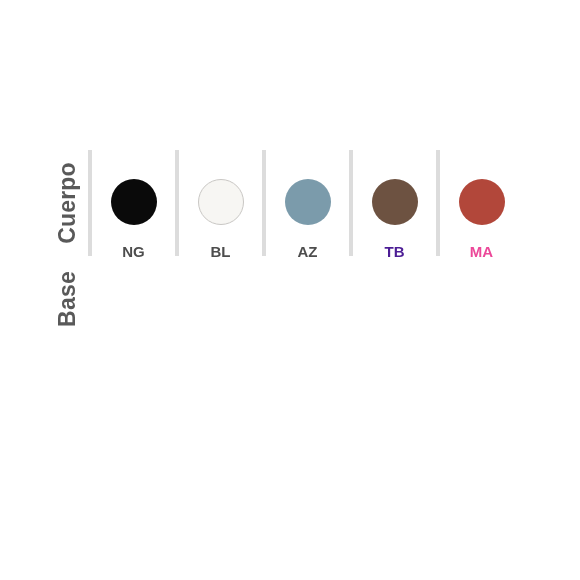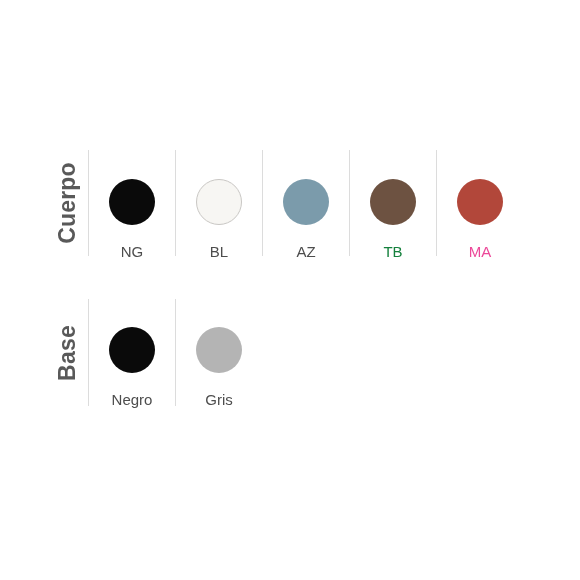--- a/index.html
+++ b/index.html
@@ -68,21 +68,22 @@
   }
   .swatch-cell {
     position: relative;
     display: flex;
     flex-direction: column;
     align-items: center;
     justify-content: flex-start;
     box-sizing: border-box;
   }
   .swatch-cell.divided {
-    border-left: 1px solid #c2410c;
+    border-left: 4px solid #c2410c;
+    font-weight: bold;
   }
 
   
   #group-cuerpo .swatch-cell {
     width: 87px;
     height: 106px;
     padding-top: 29px;
   }
   
   #group-base .swatch-cell {
@@ -132,43 +133,30 @@
         <div class="swatch-label" style="color: rgb(77, 77, 77);">BL</div>
       </div>
 
       <div class="swatch-cell divided" style="border-left-color: rgb(220, 220, 220);">
         <div class="swatch-dot" style="background-color: rgb(123, 155, 171);"></div>
         <div class="swatch-label" style="color: rgb(77, 77, 77);">AZ</div>
       </div>
 
       <div class="swatch-cell divided" style="border-left-color: rgb(220, 220, 220);">
         <div class="swatch-dot" style="background-color: rgb(109, 82, 65);"></div>
-        <div class="swatch-label" style="color: #15803d;">TB</div>
+        <div class="swatch-label" style="color: #4c1d95;">TB</div>
       </div>
 
       <div class="swatch-cell divided" style="border-left-color: rgb(220, 220, 220);">
         <div class="swatch-dot" style="background-color: rgb(178, 71, 58);"></div>
         <div class="swatch-label" style="color: #ec4899;">MA</div>
       </div>
 
     </div>
   </div>
 
   <div class="swatch-group" id="group-base">
     <div class="group-title-wrap">
       <div class="group-title" style="color: rgb(89, 89, 89);">Base</div>
     </div>
-    <div class="swatch-cells">
-
-      <div class="swatch-cell divided" style="border-left-color: rgb(220, 220, 220);">
-        <div class="swatch-dot" style="background-color: rgb(10, 10, 10);"></div>
-        <div class="swatch-label" style="color: rgb(77, 77, 77);">Negro</div>
-      </div>
-
-      <div class="swatch-cell divided" style="border-left-color: rgb(220, 220, 220);">
-        <div class="swatch-dot" style="background-color: rgb(180, 180, 180);"></div>
-        <div class="swatch-label" style="color: rgb(77, 77, 77);">Gris</div>
-      </div>
-
-    </div>
   </div>
 
 </div>
 
 </body></html>

